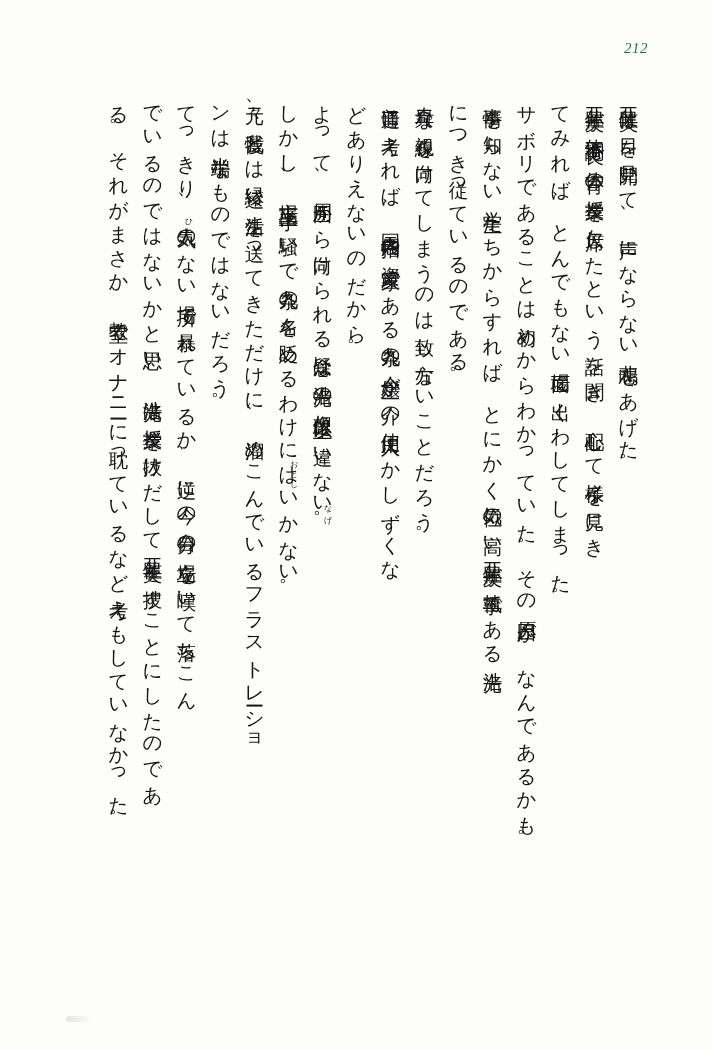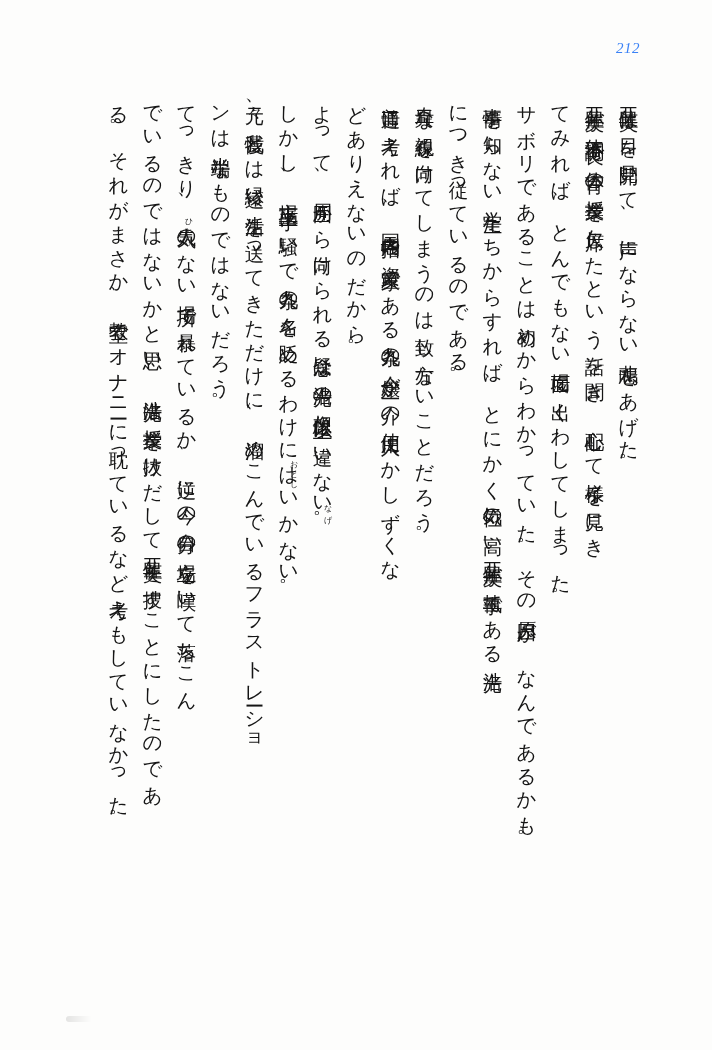--- a/index.html
+++ b/index.html
@@ -18,24 +18,24 @@
 
   .page {
     position: absolute;
     inset: 0;
     background: #fdfdfc;
   }
 
   .page-number {
     position: absolute;
     top: 40px;
-    right: 72px;
+    right: 64px;
     font-size: 15px;
     font-style: italic;
-    color: #3b82f6;
+    color: #15803d;
     letter-spacing: 0.5px;
     font-family: "Liberation Serif", "DejaVu Serif", serif;
   }
 
   
   .text-block {
     position: absolute;
     top: 92px;
     right: 74px;
     left: 74px;

